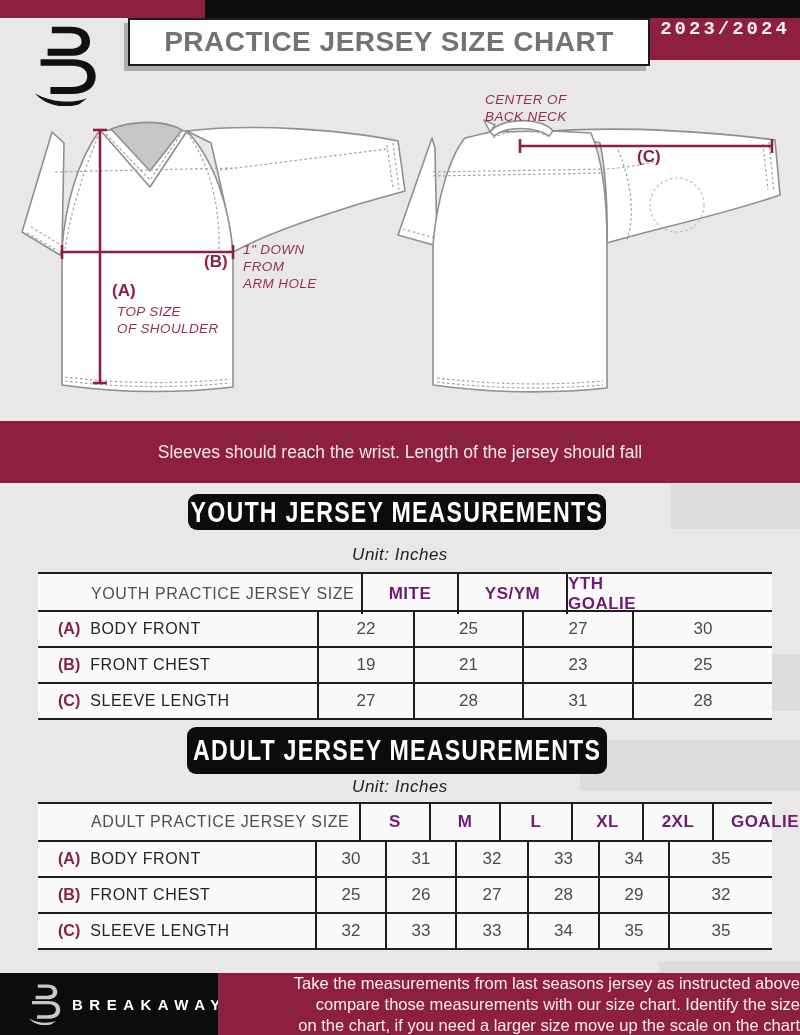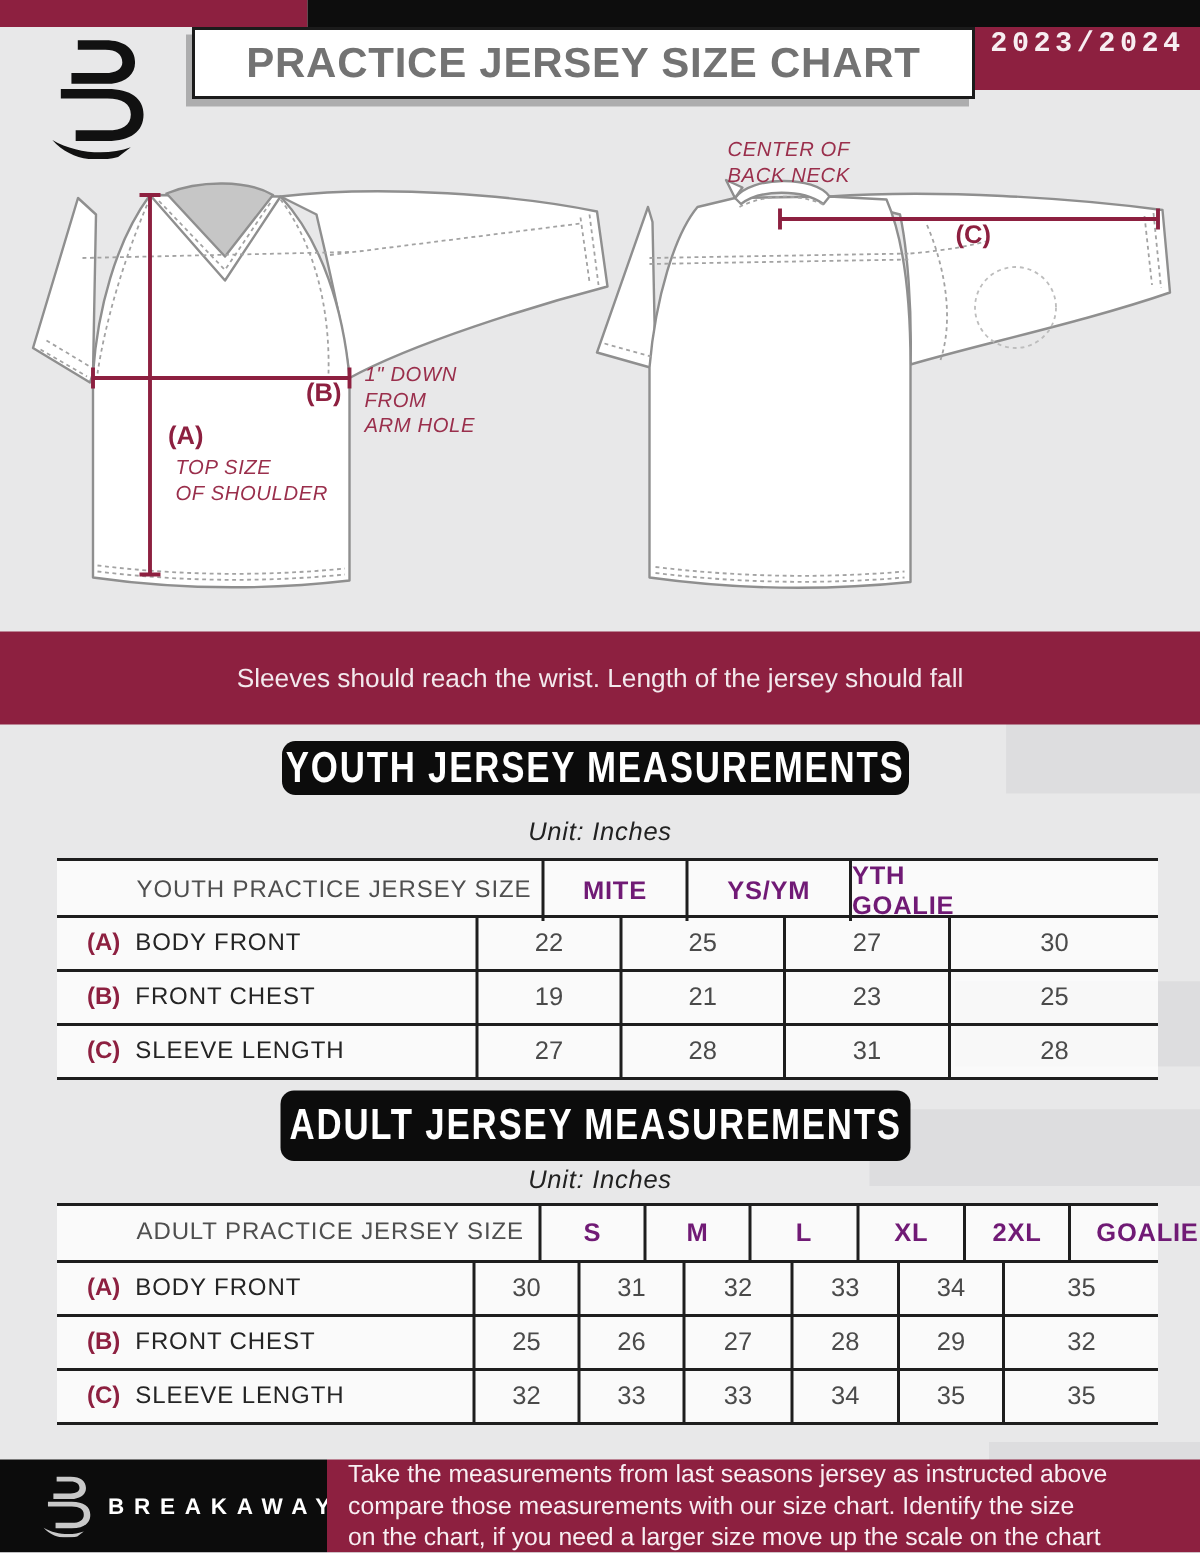--- a/index.html
+++ b/index.html
@@ -61,21 +61,21 @@
   .rval{color:#4a4a4a;font-size:17px;}
 
   
   .footer-black{left:0;top:973px;width:218px;height:62px;background:#0c0c0c;z-index:4;
                 display:flex;align-items:center;}
   .footer-black .brand{color:#fff;font-size:15px;font-weight:bold;letter-spacing:6.5px;
                        margin-left:8px;white-space:nowrap;}
   .logo-foot{width:38px;height:42px;margin-left:26px;flex:none;}
   .footer-maroon{left:218px;top:973px;width:582px;height:62px;background:#8D2040;z-index:4;
                  display:flex;flex-direction:column;justify-content:center;padding-left:14px;
-                 box-sizing:border-box;color:#f8eef2;font-size:16.5px;line-height:21px;}
+                 box-sizing:border-box;color:#f8eef2;font-size:16.5px;line-height:21px;text-align:right;}
 
   svg{display:block;}
   .jsvg{z-index:1;}
 </style>
 </head>
 <body>
 
 <div class="page">
 
   <svg width="0" height="0" style="position:absolute">

